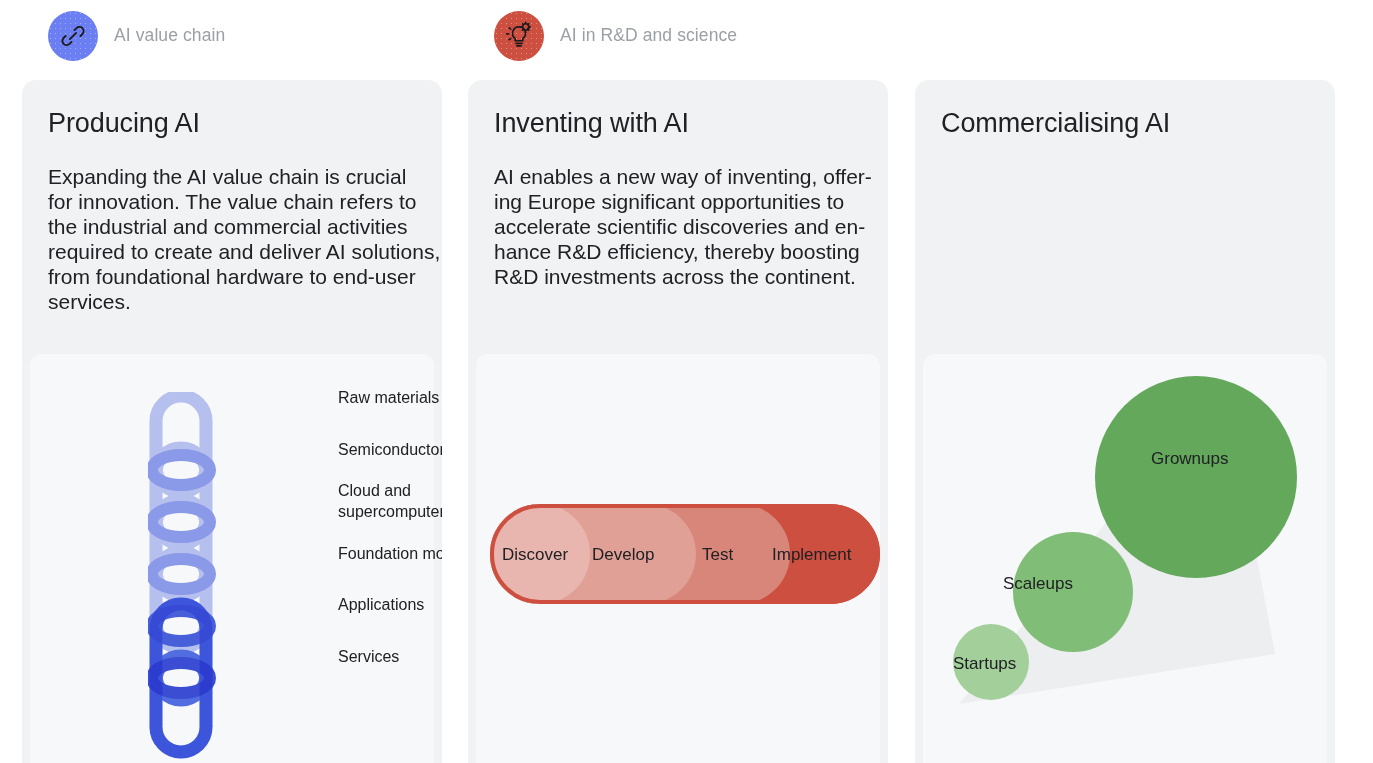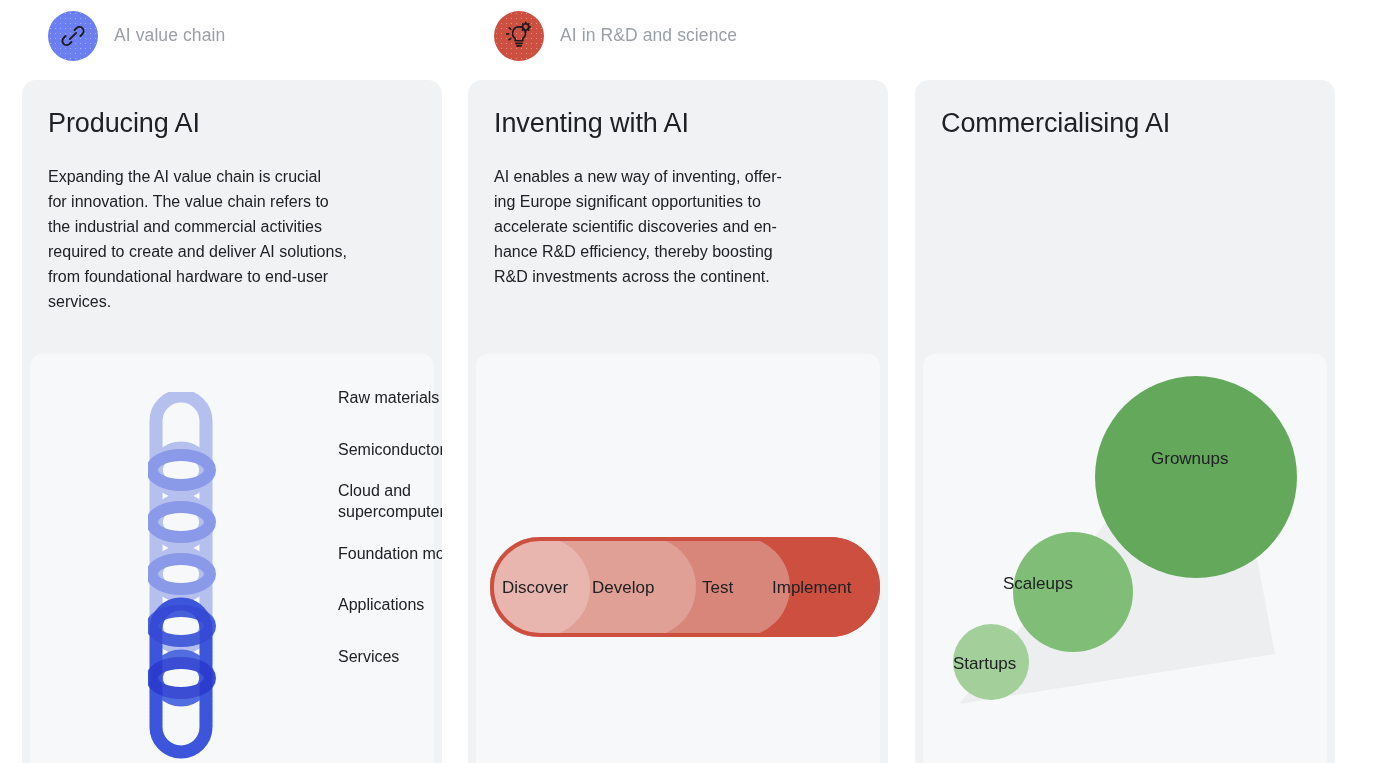--- a/index.html
+++ b/index.html
@@ -76,21 +76,21 @@
     top: 28px;
     font-size: 27px;
     font-weight: 400;
     letter-spacing: -0.1px;
     color: #202124;
   }
   .card-body {
     position: absolute;
     left: 26px;
     top: 84px;
-    font-size: 16px;
+    font-size: 21px;
     line-height: 25px;
     color: #202124;
     white-space: pre-line;
   }
 
   
   .panel {
     position: absolute;
     left: 8px;
     right: 8px;
@@ -117,21 +117,21 @@
     font-size: 16px;
     line-height: 21px;
     color: #202124;
     white-space: pre-line;
   }
 
   
   .pill-wrap {
     position: absolute;
     left: 14px;
-    top: 183px;
+    top: 150px;
     width: 390px;
     height: 104px;
     text-decoration: underline;
   }
   .pill {
     position: absolute;
     top: 0;
     left: 0;
     height: 100px;
     border-radius: 50px;

